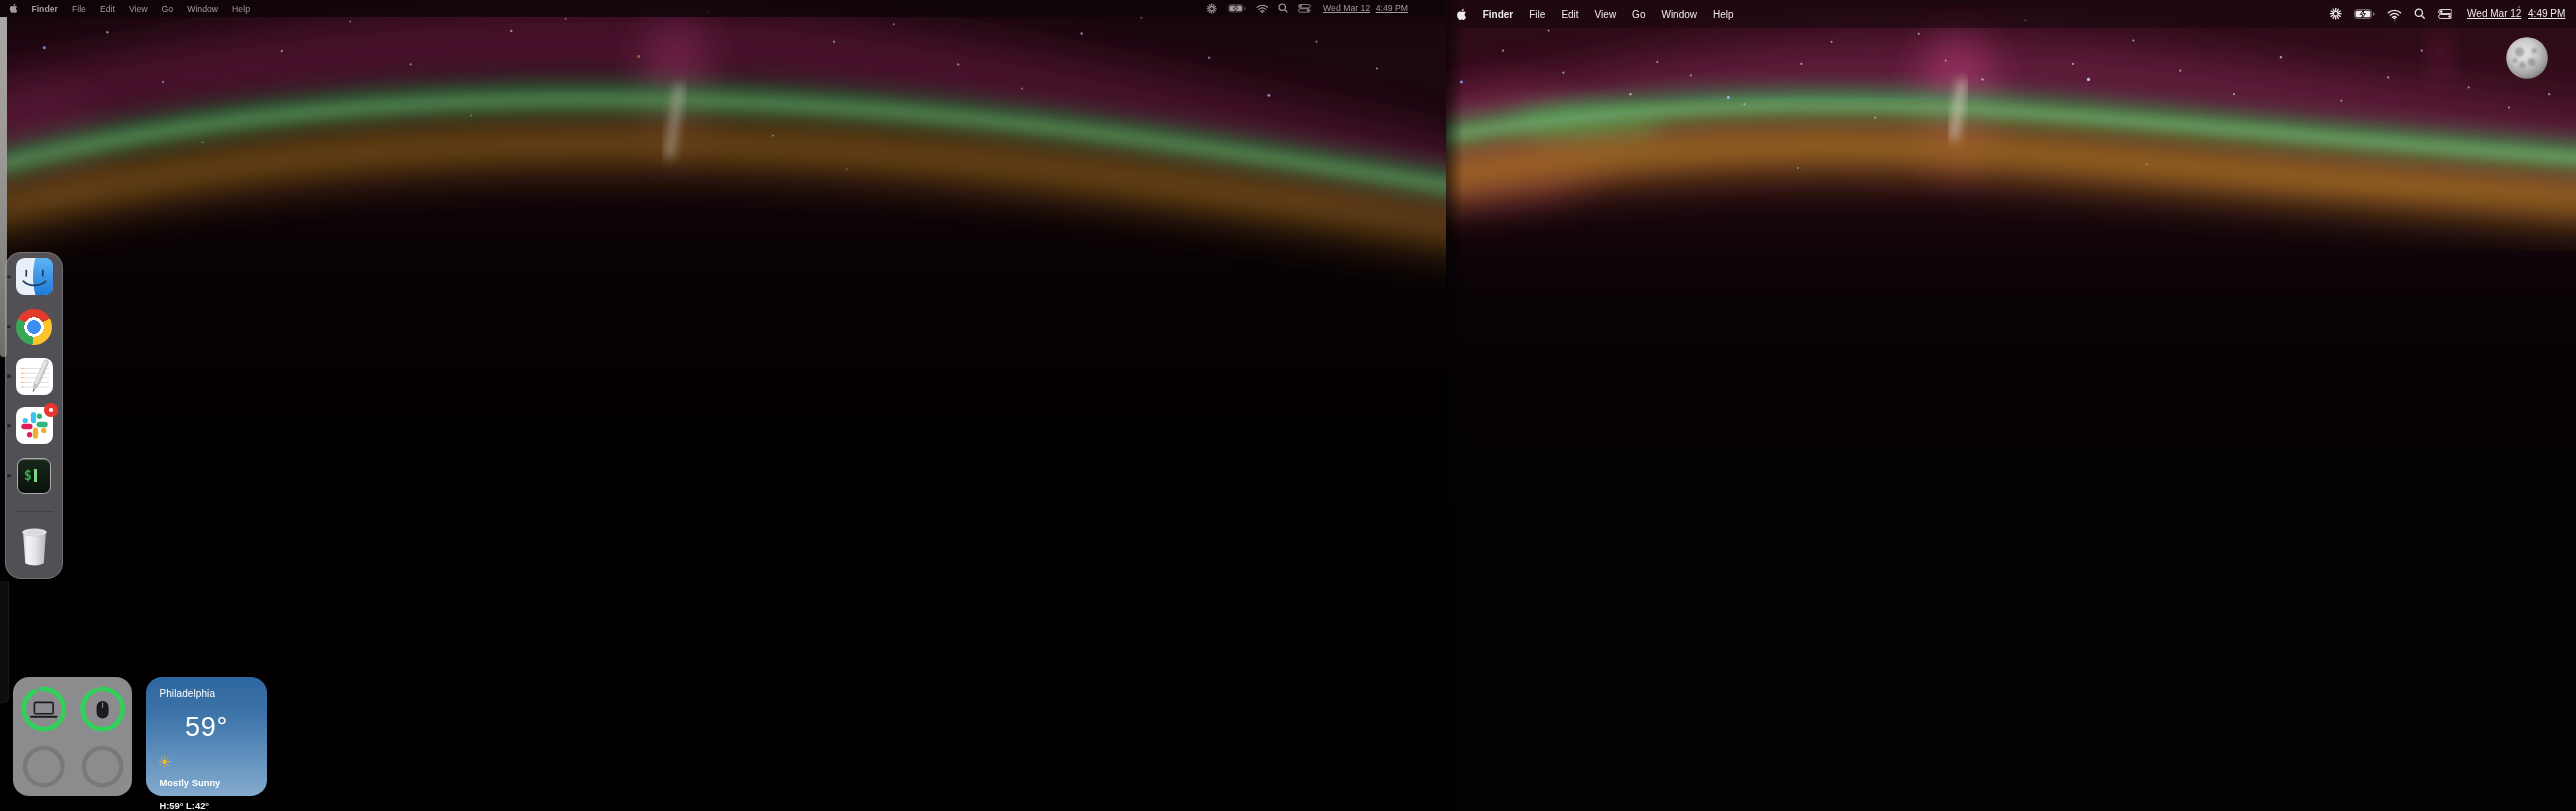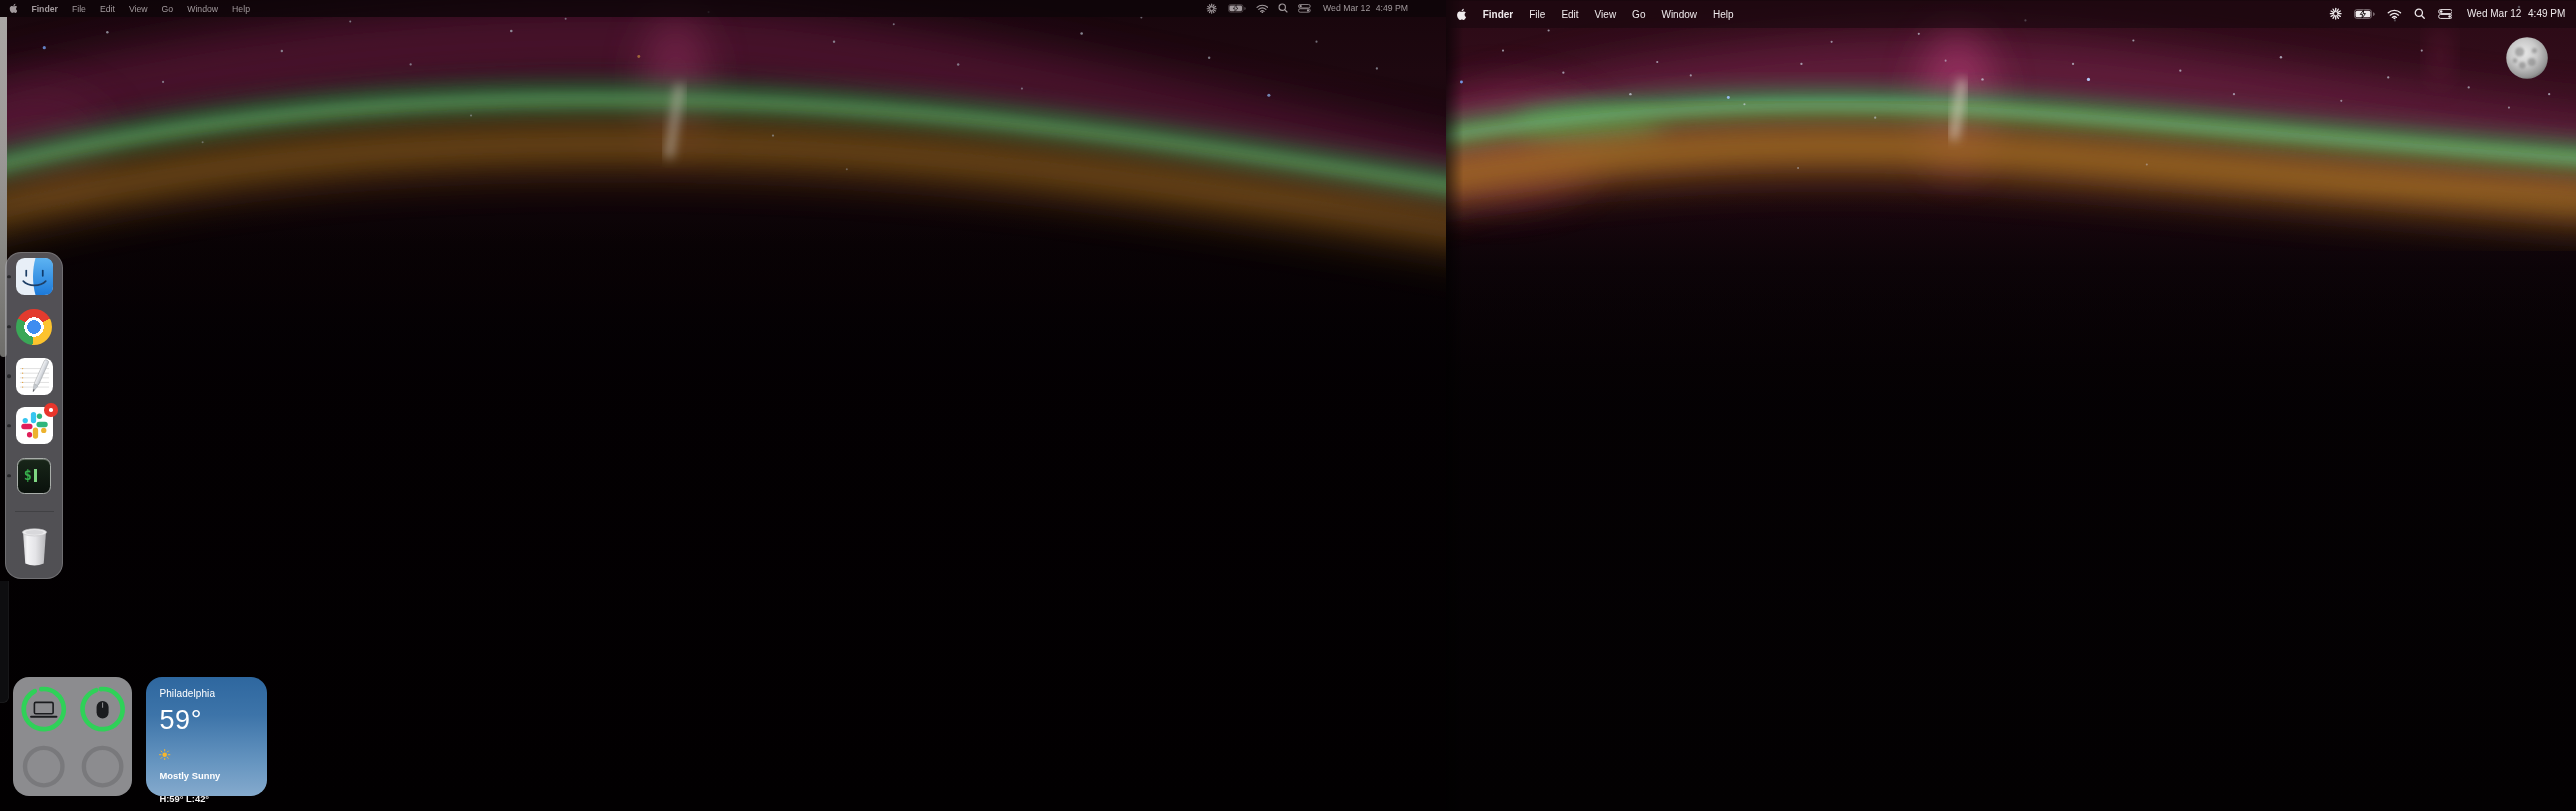--- a/index.html
+++ b/index.html
@@ -15,21 +15,21 @@
   .menubar.dim{height:17px;background:rgba(14,5,9,.8);color:#a29a9d;font-size:8.7px;padding:0 38px 0 8.7px;}
   .menubar.bright{height:28px;background:rgba(22,7,12,.55);color:#efeaec;font-size:10px;padding:0 10.7px 0 10px;}
   .mb-left{display:flex;align-items:center;}
   .menubar.dim .mb-left{gap:14px;}
   .menubar.bright .mb-left{gap:16px;}
   .mb-app{font-weight:700;}
   .mb-right{margin-left:auto;display:flex;align-items:center;}
   .menubar.dim .mb-right{gap:10px;}
   .menubar.bright .mb-right{gap:12px;}
   .mi{display:block;}
-  .clock{display:flex;align-items:center;}
+  .clock{display:flex;align-items:center;text-decoration:underline;}
   .menubar.dim .clock{gap:5.4px;margin-left:2px;}
   .menubar.bright .clock{gap:6.7px;margin-left:2.7px;}
 
   
   .edge-strip{position:absolute;left:0;top:17px;width:7.4px;height:340px;z-index:3;
     background:linear-gradient(180deg,#aaa6a4 0%,#9b9896 40%,#8b8a86 65%,#6e6d6a 100%);
     border-radius:0 0 3.4px 3.4px;}
   .edge-strip-dark{position:absolute;left:0;top:581px;width:8.7px;height:122px;z-index:3;
     background:#0e0e10;border-radius:0 0 6px 0;box-shadow:inset -0.7px -0.7px 0 rgba(255,255,255,.06);}
 
@@ -59,21 +59,21 @@
   .dock-trash{position:relative;width:39px;height:42px;}
 
   
   .battery-widget{position:absolute;left:12.7px;top:677px;width:119px;height:119px;z-index:6;
     border-radius:16px;background:#8c8c8f;}
   .battery-widget svg{position:absolute;left:0;top:0;}
   .weather-widget{position:absolute;left:146px;top:677px;width:121px;height:119px;z-index:6;
     border-radius:16px;color:#fff;box-sizing:border-box;padding:10.7px 13.4px;
     background:linear-gradient(180deg,#2e679f 0%,#3d74a9 32%,#6695c0 72%,#85aacd 100%);}
   .w-city{font-size:10px;font-weight:400;letter-spacing:0.1px;}
-  .w-temp{font-size:27px;font-weight:400;margin-top:6px;letter-spacing:0.7px;}
+  .w-temp{font-size:27px;font-weight:400;margin-top:13px;letter-spacing:0.7px;text-align:center;}
   .w-sun{margin-top:13.4px;}
   .w-cond{font-size:9.4px;font-weight:700;margin-top:8px;}
   .w-hl{font-size:9.4px;font-weight:700;margin-top:12px;opacity:.95;}
 </style>
 </head>
 <body>
 
 <div class="stage">
 
   <div class="screen left">

